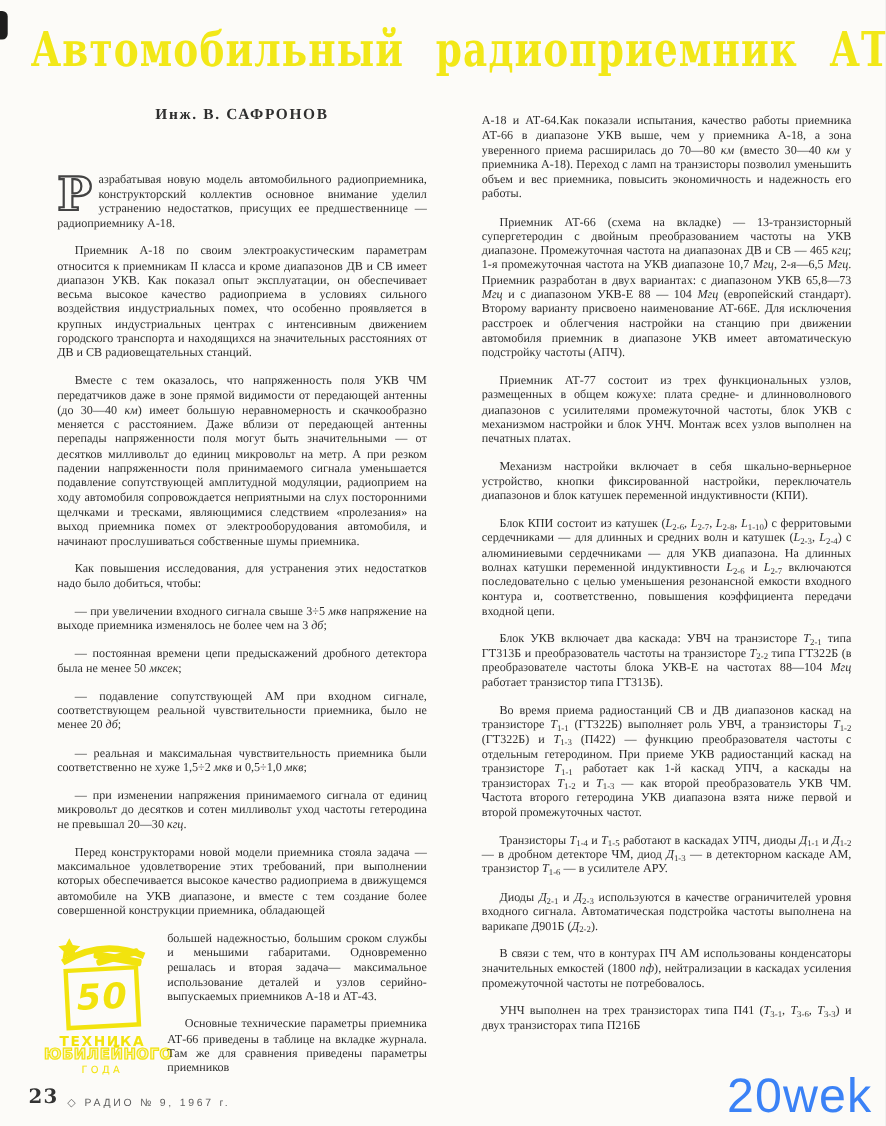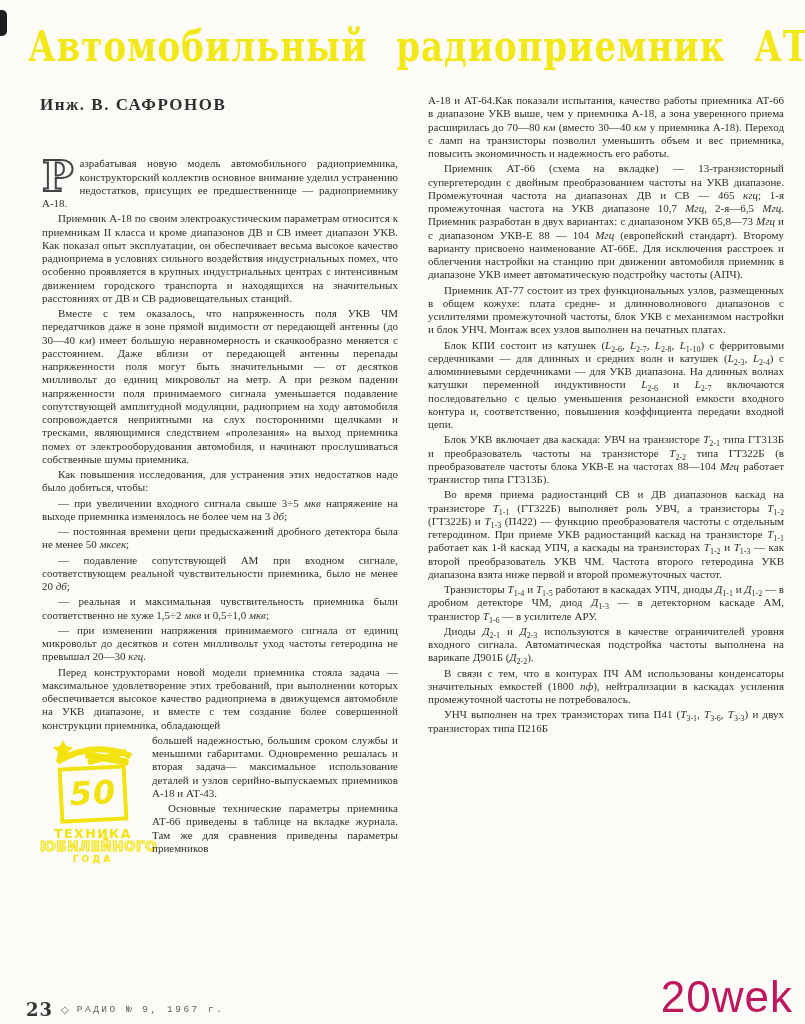--- a/index.html
+++ b/index.html
@@ -14,28 +14,28 @@
   .title {
     position:absolute; top:20px; left:28px; right:28px; text-align:center;
     font-family:"DejaVu Serif", serif; font-weight:bold;
     font-size:34px; letter-spacing:1px; word-spacing:16px;
     color:#f2e818; white-space:nowrap;
     transform:scaleY(1.28); transform-origin:center top;
   }
 
   .columns { position:absolute; top:92px; left:40px; display:flex; gap:26px; }
   .col { width:360px; font-size:11px; line-height:13.25px; text-align:justify; }
-  .col p { margin:2px; }
+  .col p { margin:12px; }
   .col p.ind { text-indent:16px; }
   .col p.noind { text-indent:0; }
   i { font-style:italic; }
   sub { font-size:8px; line-height:0; vertical-align:-2.5px; }
 
   .author {
-    font-weight:bold; font-size:17px; letter-spacing:1.5px;
+    text-align:center; font-weight:bold; font-size:14px; letter-spacing:1.5px;
     margin:6px 0 46px 0 !important; text-indent:0 !important;
   }
   .dropcap {
     float:left; font-family:"DejaVu Serif", serif; font-weight:bold;
     font-size:42px; line-height:36px; margin:2px 6px 0 0;
     color:#fcfbf8; -webkit-text-stroke:2px #434343;
   }
 
   .wrapsec { overflow:visible; }
   .logo {
@@ -46,34 +46,34 @@
   .logo svg { display:block; margin:0 auto -2px auto; }
   .logo-box {
     width:60px; height:48px; border:4px solid #f2e30e; margin:0 auto;
     transform:rotate(-3deg);
     display:flex; align-items:center; justify-content:center;
   }
   .logo-50 { font-size:32px; font-weight:bold; font-style:italic; letter-spacing:1px; }
   .logo-t1 { font-size:12.5px; font-weight:bold; letter-spacing:1.5px; margin-top:5px; }
   .logo-t2 { font-size:13.5px; font-weight:bold; letter-spacing:0.5px;
     color:rgba(242,227,14,0.25); -webkit-text-stroke:1.1px #f2e30e; }
-  .logo-t3 { font-size:9px; font-weight:bold; letter-spacing:3px; }
+  .logo-t3 { font-size:9px; font-weight:normal; letter-spacing:3px; }
 
-  .footer { position:absolute; left:26px; bottom:4px;
-    display:flex; align-items:center; gap:8px; }
+  .footer { position:absolute; left:26px; bottom:16px;
+    display:flex; align-items:flex-end; gap:8px; }
   .footer .pagenum { font-family:"DejaVu Serif", serif; font-weight:bold;
     font-size:18px; letter-spacing:1px; color:#333; }
   .footer .diamond { font-size:10px; color:#666; }
-  .footer .issue { font-family:Liberation Mono, monospace; font-size:9.5px;
+  .footer .issue { font-family:Liberation Sans, sans-serif; font-size:9.5px;
     letter-spacing:2.5px; color:#5f5f5f; }
 
   .watermark {
     position:absolute; right:12px; bottom:2px;
     font-family:"Liberation Sans", sans-serif; font-size:44px;
-    color:#be185d; letter-spacing:1px;
+    color:#3b82f6; letter-spacing:1px;
   }
 </style>
 </head>
 <body>
 
 <div class="page">
 
   <div class="artifact"></div>
 
   <div class="title">Автомобильный радиоприемник АТ-66</div>
@@ -111,20 +111,21 @@
         </div>
         <p class="noind">большей надежностью, большим сроком службы и меньшими габаритами. Одновременно решалась и вторая задача— максимальное использование деталей и узлов серийно-выпускаемых приемников А-18 и АТ-43.</p>
         <p class="ind">Основные технические параметры приемника АТ-66 приведены в таблице на вкладке журнала. Там же для сравнения приведены параметры приемников</p>
       </div>
     </div>
 
     <div class="col">
       <p class="noind">А-18 и АТ-64.Как показали испытания, качество работы приемника АТ-66 в диапазоне УКВ выше, чем у приемника А-18, а зона уверенного приема расширилась до 70—80 <i>км</i> (вместо 30—40 <i>км</i> у приемника А-18). Переход с ламп на транзисторы позволил уменьшить объем и вес приемника, повысить экономичность и надежность его работы.</p>
       <p class="ind">Приемник АТ-66 (схема на вкладке) — 13-транзисторный супергетеродин с двойным преобразованием частоты на УКВ диапазоне. Промежуточная частота на диапазонах ДВ и СВ — 465 <i>кгц</i>; 1-я промежуточная частота на УКВ диапазоне 10,7 <i>Мгц</i>, 2-я—6,5 <i>Мгц</i>. Приемник разработан в двух вариантах: с диапазоном УКВ 65,8—73 <i>Мгц</i> и с диапазоном УКВ-Е 88 — 104 <i>Мгц</i> (европейский стандарт). Второму варианту присвоено наименование АТ-66Е. Для исключения расстроек и облегчения настройки на станцию при движении автомобиля приемник в диапазоне УКВ имеет автоматическую подстройку частоты (АПЧ).</p>
       <p class="ind">Приемник АТ-77 состоит из трех функциональных узлов, размещенных в общем кожухе: плата средне- и длинноволнового диапазонов с усилителями промежуточной частоты, блок УКВ с механизмом настройки и блок УНЧ. Монтаж всех узлов выполнен на печатных платах.</p>
+      <p class="ind">Механизм настройки включает в себя шкально-верньерное устройство, кнопки фиксированной настройки, переключатель диапазонов и блок катушек переменной индуктивности (КПИ).</p>
       <p class="ind">Блок КПИ состоит из катушек (<i>L</i><sub>2-6</sub>, <i>L</i><sub>2-7</sub>, <i>L</i><sub>2-8</sub>, <i>L</i><sub>1-10</sub>) с ферритовыми сердечниками — для длинных и средних волн и катушек (<i>L</i><sub>2-3</sub>, <i>L</i><sub>2-4</sub>) с алюминиевыми сердечниками — для УКВ диапазона. На длинных волнах катушки переменной индуктивности <i>L</i><sub>2-6</sub> и <i>L</i><sub>2-7</sub> включаются последовательно с целью уменьшения резонансной емкости входного контура и, соответственно, повышения коэффициента передачи входной цепи.</p>
       <p class="ind">Блок УКВ включает два каскада: УВЧ на транзисторе <i>T</i><sub>2-1</sub> типа ГТ313Б и преобразователь частоты на транзисторе <i>T</i><sub>2-2</sub> типа ГТ322Б (в преобразователе частоты блока УКВ-Е на частотах 88—104 <i>Мгц</i> работает транзистор типа ГТ313Б).</p>
       <p class="ind">Во время приема радиостанций СВ и ДВ диапазонов каскад на транзисторе <i>T</i><sub>1-1</sub> (ГТ322Б) выполняет роль УВЧ, а транзисторы <i>T</i><sub>1-2</sub> (ГТ322Б) и <i>T</i><sub>1-3</sub> (П422) — функцию преобразователя частоты с отдельным гетеродином. При приеме УКВ радиостанций каскад на транзисторе <i>T</i><sub>1-1</sub> работает как 1-й каскад УПЧ, а каскады на транзисторах <i>T</i><sub>1-2</sub> и <i>T</i><sub>1-3</sub> — как второй преобразователь УКВ ЧМ. Частота второго гетеродина УКВ диапазона взята ниже первой и второй промежуточных частот.</p>
       <p class="ind">Транзисторы <i>T</i><sub>1-4</sub> и <i>T</i><sub>1-5</sub> работают в каскадах УПЧ, диоды <i>Д</i><sub>1-1</sub> и <i>Д</i><sub>1-2</sub> — в дробном детекторе ЧМ, диод <i>Д</i><sub>1-3</sub> — в детекторном каскаде АМ, транзистор <i>T</i><sub>1-6</sub> — в усилителе АРУ.</p>
       <p class="ind">Диоды <i>Д</i><sub>2-1</sub> и <i>Д</i><sub>2-3</sub> используются в качестве ограничителей уровня входного сигнала. Автоматическая подстройка частоты выполнена на варикапе Д901Б (<i>Д</i><sub>2-2</sub>).</p>
       <p class="ind">В связи с тем, что в контурах ПЧ АМ использованы конденсаторы значительных емкостей (1800 <i>пф</i>), нейтрализации в каскадах усиления промежуточной частоты не потребовалось.</p>
       <p class="ind">УНЧ выполнен на трех транзисторах типа П41 (<i>T</i><sub>3-1</sub>, <i>T</i><sub>3-6</sub>, <i>T</i><sub>3-3</sub>) и двух транзисторах типа П216Б</p>
     </div>
 
   </div>

